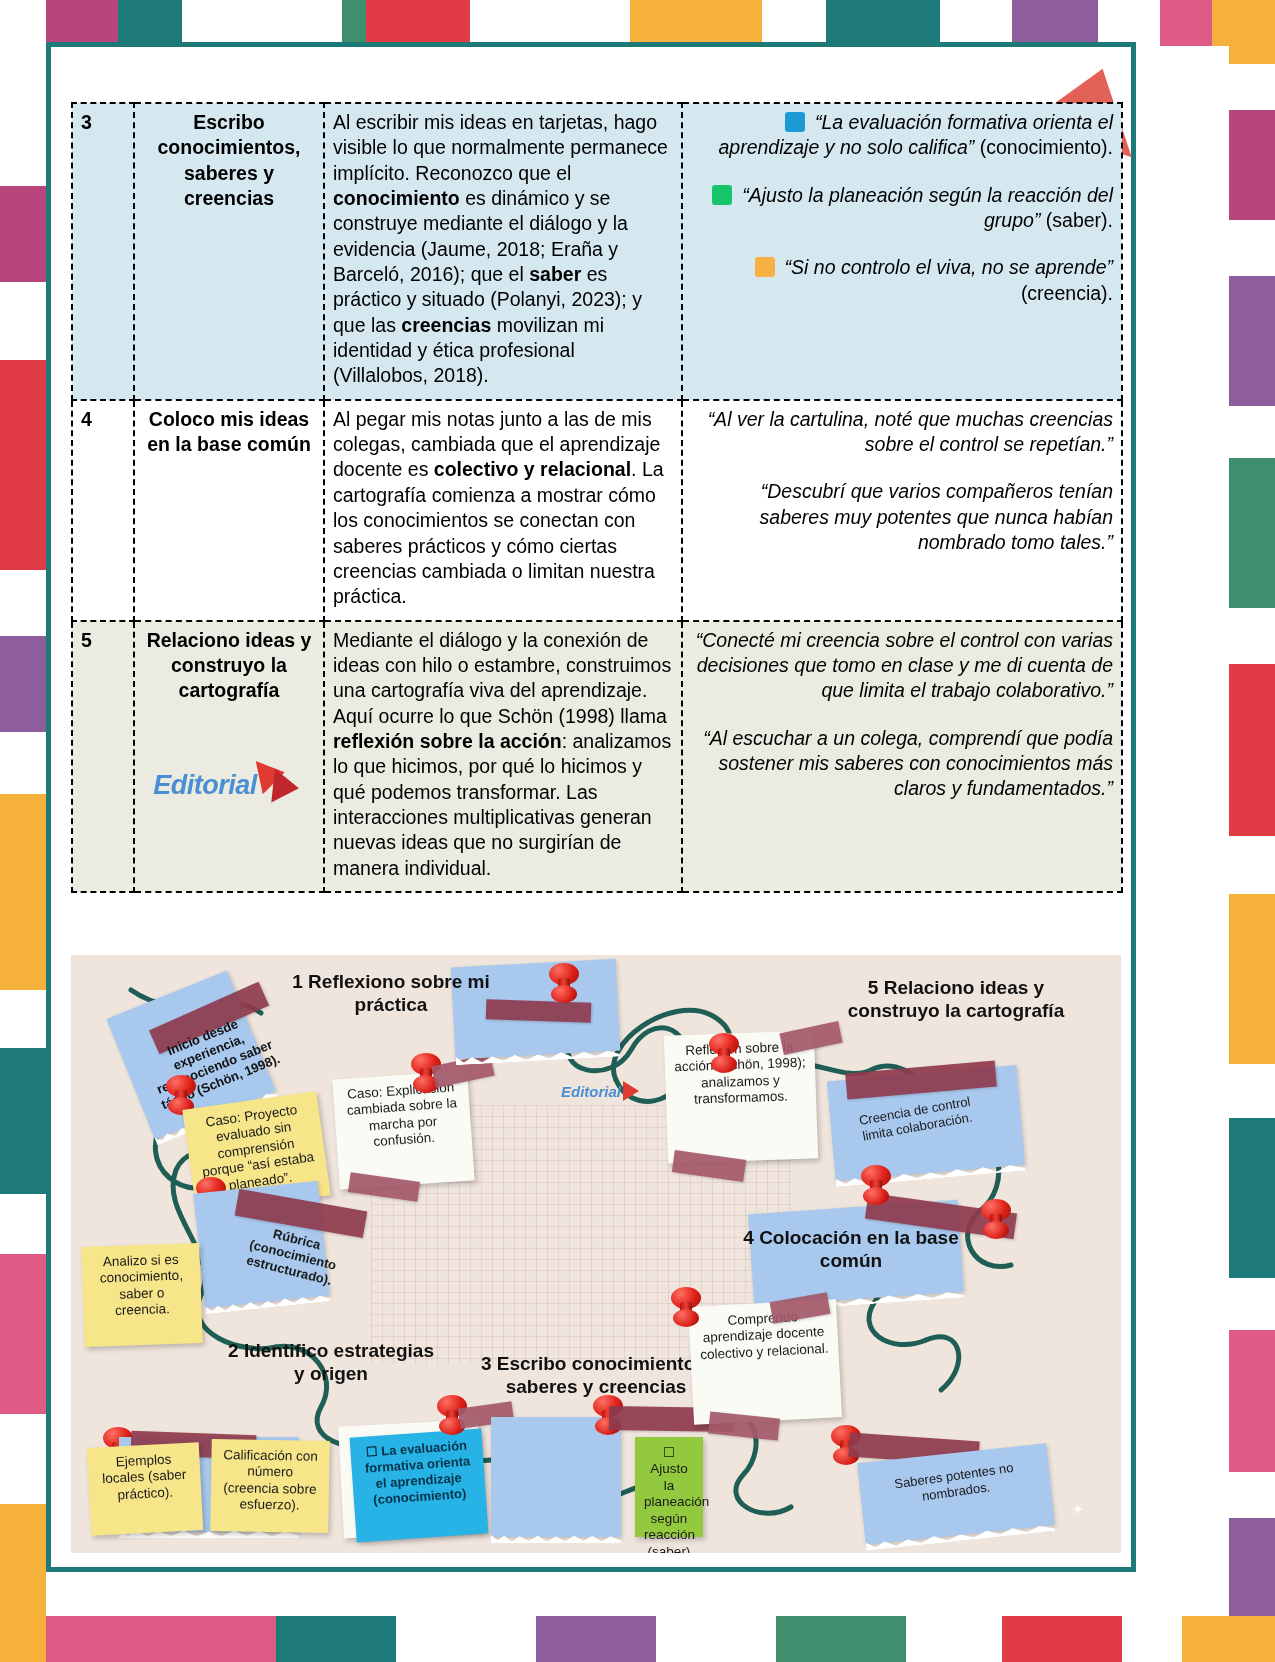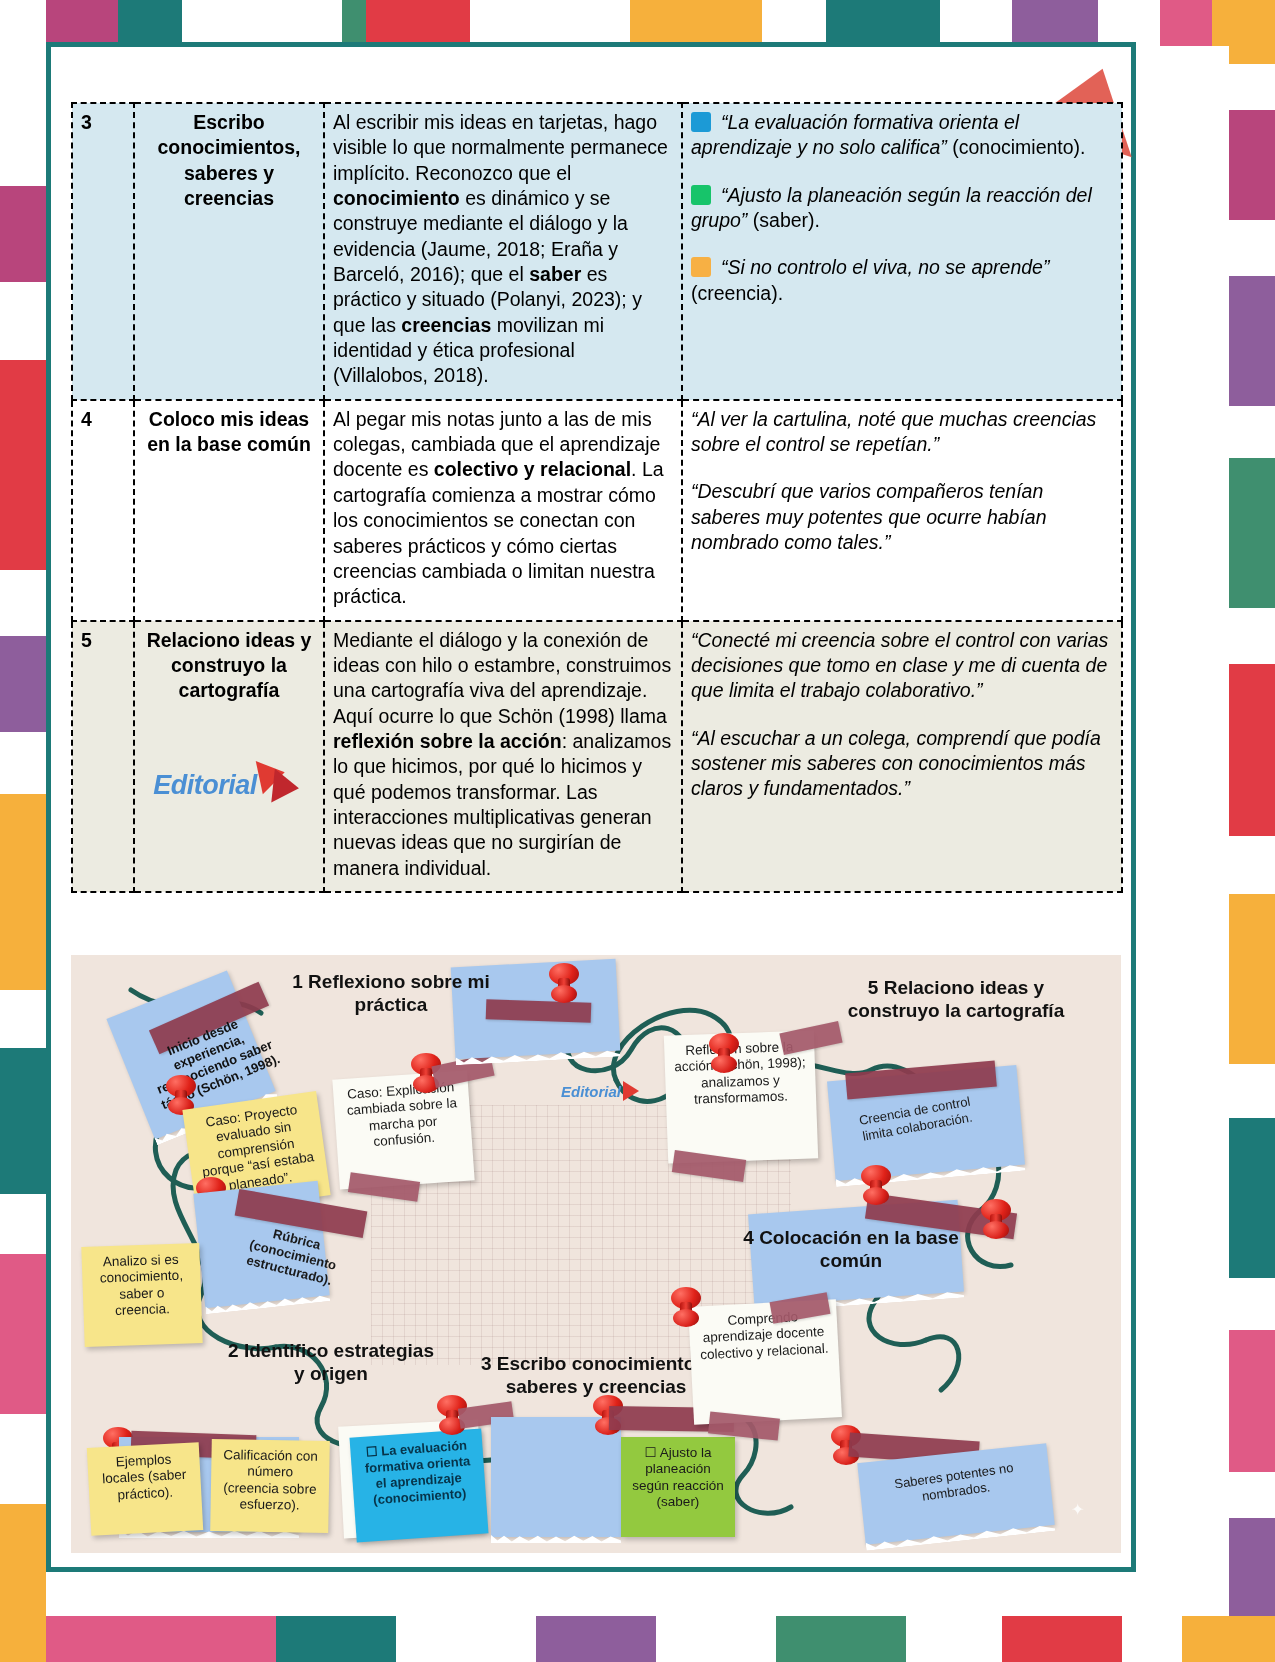--- a/index.html
+++ b/index.html
@@ -71,21 +71,21 @@
     color:#000;
   }
   td.c-num   { width:62px;  font-weight:bold; text-align:left; }
   td.c-title { width:190px; font-weight:bold; text-align:center; }
   td.c-desc  { width:358px; }
   td.c-ev    { width:440px; font-style:italic; }
   tr.r-blue td { background:#d5e8f0; }
   tr.r-white td { background:#ffffff; }
   tr.r-beige td { background:#ecebe1; }
   .b { font-weight:bold; font-style:normal; }
-  .ev-p { margin:0 0 22px 0; }
+  .ev-p { margin:0 0 22px 0;text-align:right; }
   .ev-p:last-child { margin-bottom:0; }
   .ev-chip {
     display:inline-block; width:20px; height:20px; vertical-align:-3px;
     margin-right:10px; border-radius:3px;
   }
   .chip-blue  { background:#1c9ad6; }
   .chip-green { background:#17c46a; }
   .chip-orng  { background:#f7b044; }
   .ev-plain { font-style:normal; }
 
@@ -299,21 +299,21 @@
                 <p class="ev-p"><span class="ev-chip chip-orng"></span><span>“Si no controlo el viva, no se aprende”</span><span class="ev-plain"> (creencia).</span></p>
               </td>
           </tr>
 
           <tr class="r-white">
             <td class="c-num">4</td>
             <td class="c-title">Coloco mis ideas en la base común</td>
             <td class="c-desc"><span>Al pegar mis notas junto a las de mis colegas, cambiada que el aprendizaje docente es </span><span class="b">colectivo y relacional</span><span>. La cartografía comienza a mostrar cómo los conocimientos se conectan con saberes prácticos y cómo ciertas creencias cambiada o limitan nuestra práctica.</span></td>
             <td class="c-ev">
                 <p class="ev-p"><span>“Al ver la cartulina, noté que muchas creencias sobre el control se repetían.”</span></p>
-                <p class="ev-p"><span>“Descubrí que varios compañeros tenían saberes muy potentes que ocurre habían nombrado como tales.”</span></p>
+                <p class="ev-p"><span>“Descubrí que varios compañeros tenían saberes muy potentes que nunca habían nombrado tomo tales.”</span></p>
               </td>
           </tr>
 
           <tr class="r-beige">
             <td class="c-num">5</td>
             <td class="c-title">
               <div>Relaciono ideas y construyo la cartografía</div>
               <div class="logo-md">
                 <span class="txt">Editorial</span><span class="mark"><i class="a"></i><i class="b"></i></span>
               </div>
@@ -414,21 +414,21 @@
       <div class="tape light" style="left:388px; top:450px; width:54px; height:20px; transform:rotate(-8deg);"></div>
 
       <div class="torn" style="left:420px; top:462px; width:130px; height:120px;"></div>
 
       <div class="pin" style="left:522px; top:440px;">
           <div class="head"></div>
           <div class="neck"></div>
           <div class="base"></div>
         </div>
       <div class="tape" style="left:538px; top:452px; width:125px; height:24px; transform:rotate(1deg);"></div>
-      <div class="note n-green" style="left:550px; top:482px; width:114px; height:100px;">☐ Ajusto la planeación según reacción (saber)</div>
+      <div class="note n-green" style="left:564px; top:482px; width:68px; height:100px;">☐ Ajusto la planeación según reacción (saber)</div>
 
 
       <div class="torn" style="left:680px; top:252px; width:210px; height:92px; transform:rotate(-4deg);"></div>
       <div class="tape" style="left:795px; top:248px; width:150px; height:26px; transform:rotate(8deg);"></div>
       <div class="pin" style="left:910px; top:244px;">
           <div class="head"></div>
           <div class="neck"></div>
           <div class="base"></div>
         </div>
       <div class="step-h" style="left:665px; top:272px; width:230px;">4 Colocación en la base común</div>

